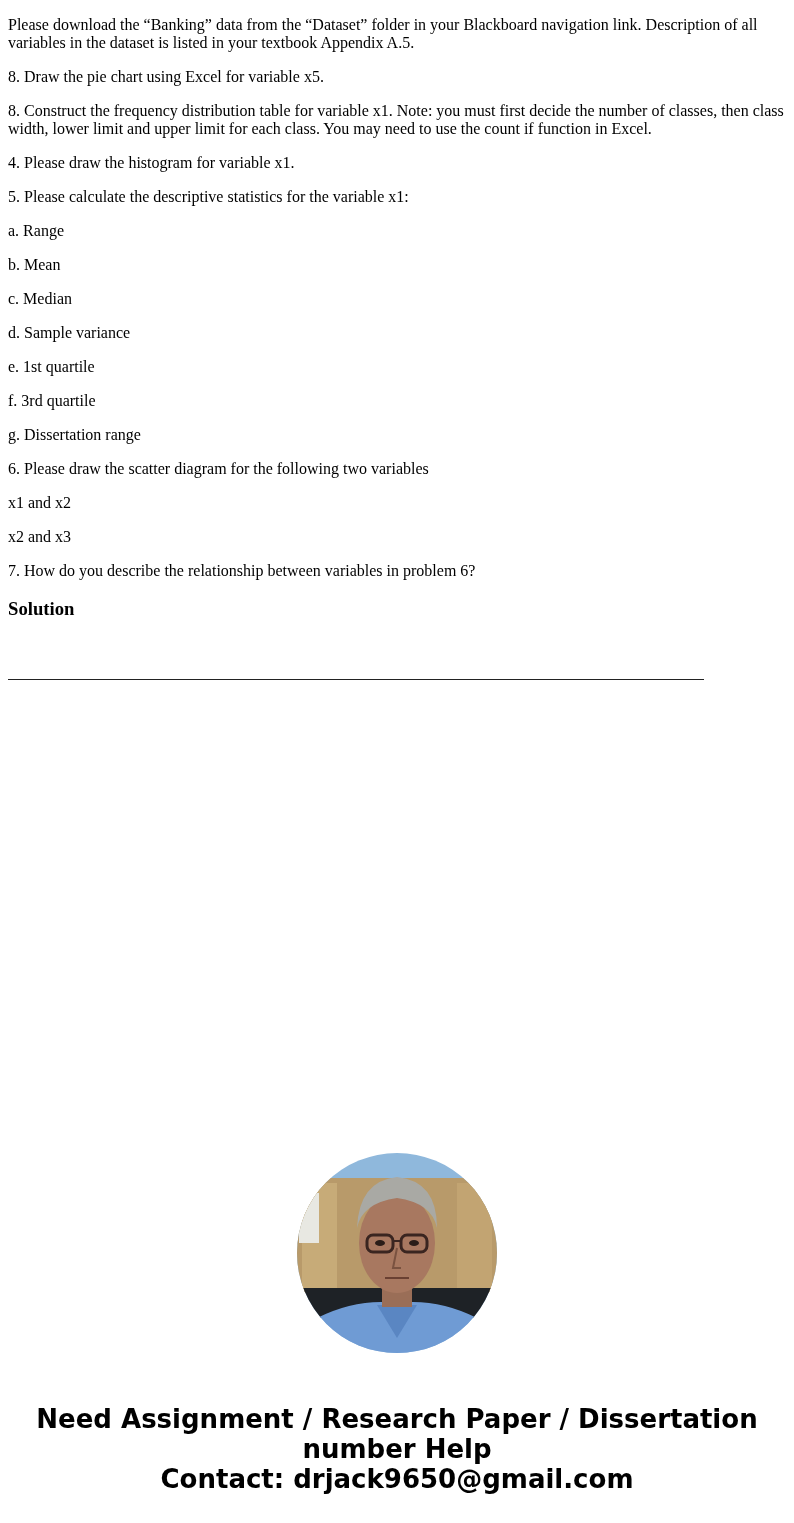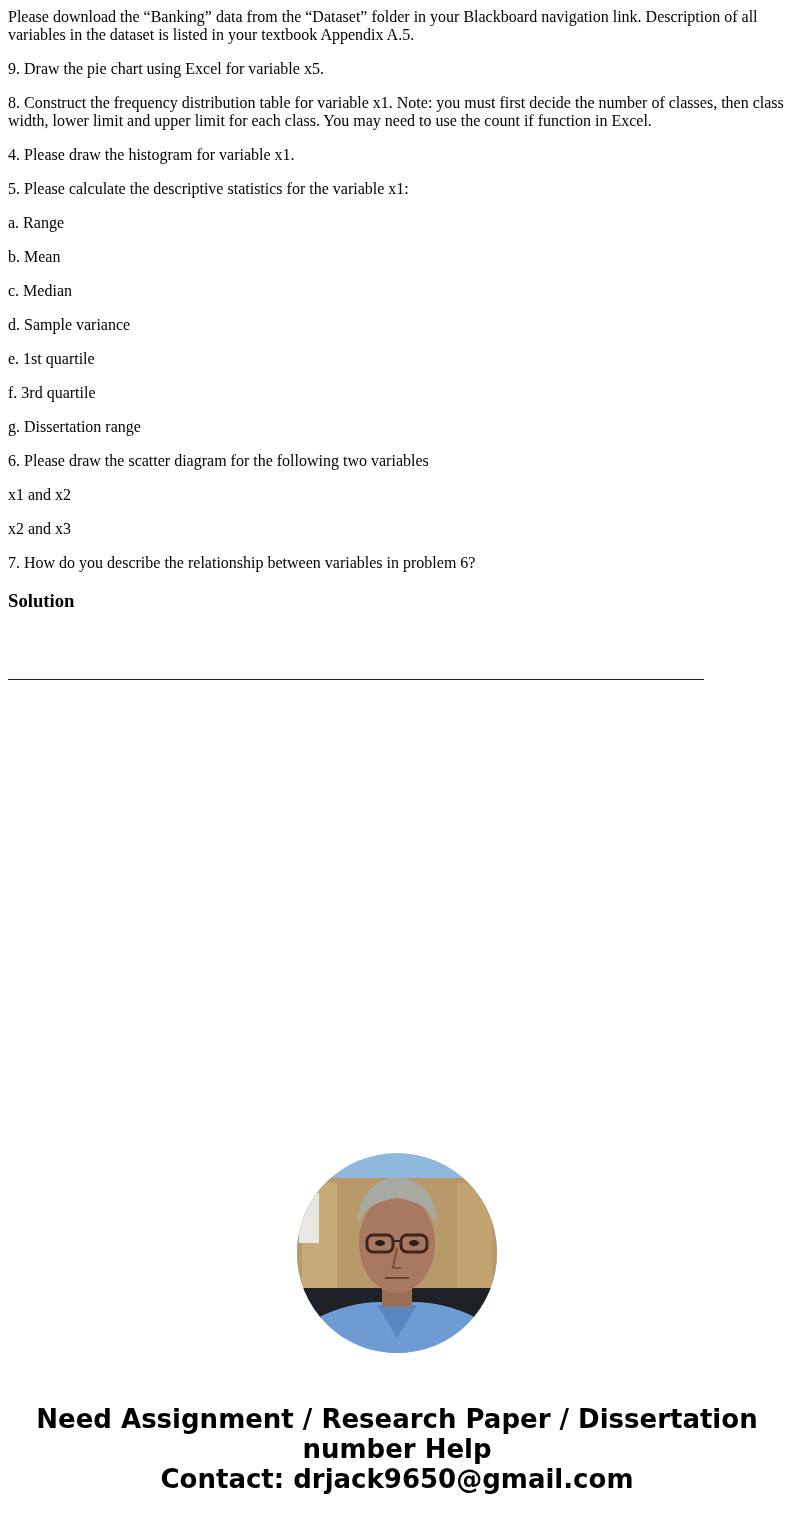--- a/index.html
+++ b/index.html
@@ -20,21 +20,20 @@
       position: absolute;
       left: 8px;
       top: 0;
       width: 780px;
     }
     .content p {
       margin: 16px 0;
       line-height: 18px;
     }
     .content p.first {
-      margin-top: 8px;
     }
     h3.solution {
       font-size: 18.7px;
       font-weight: bold;
       margin: 18px 0 0 0;
       line-height: 22px;
     }
     .rule {
       position: absolute;
       left: 8px;
@@ -65,21 +64,21 @@
       line-height: 30px;
       color: #000;
     }
     .footer div { margin: 0; }
   </style>
 </head>
 <body>
 
 <div class="content">
   <p class="first">Please download the “Banking” data from the “Dataset” folder in your Blackboard navigation link. Description of all variables in the dataset is listed in your textbook Appendix A.5.</p>
-  <p>9. Draw the pie chart using Excel for variable x5.</p>
+  <p>8. Draw the pie chart using Excel for variable x5.</p>
   <p>8. Construct the frequency distribution table for variable x1. Note: you must first decide the number of classes, then class width, lower limit and upper limit for each class. You may need to use the count if function in Excel.</p>
   <p>4. Please draw the histogram for variable x1.</p>
   <p>5. Please calculate the descriptive statistics for the variable x1:</p>
   <p>a. Range</p>
   <p>b. Mean</p>
   <p>c. Median</p>
   <p>d. Sample variance</p>
   <p>e. 1st quartile</p>
   <p>f. 3rd quartile</p>
   <p>g. Dissertation range</p>

